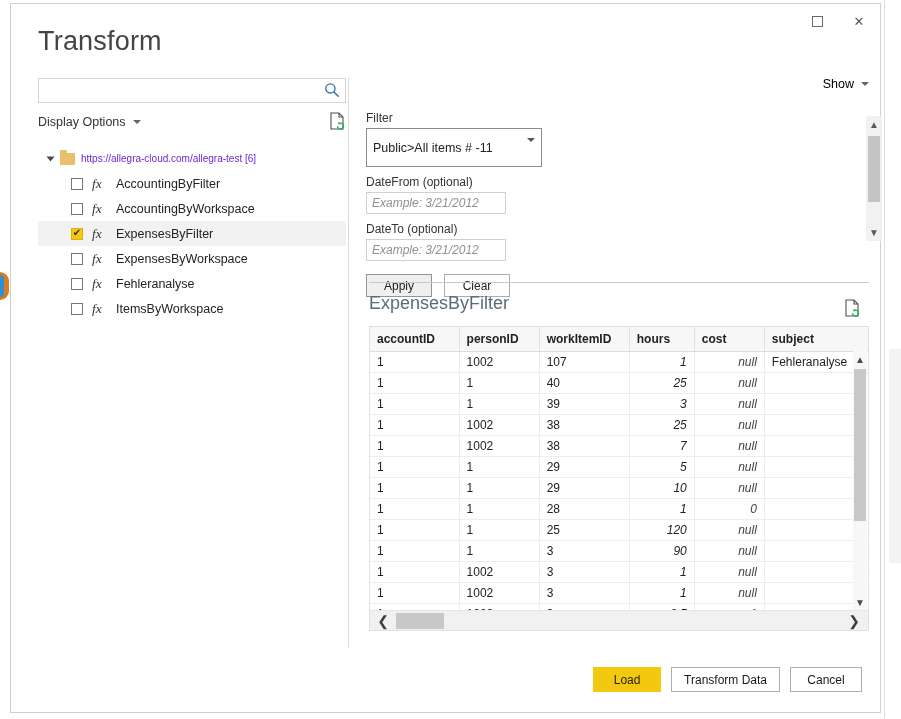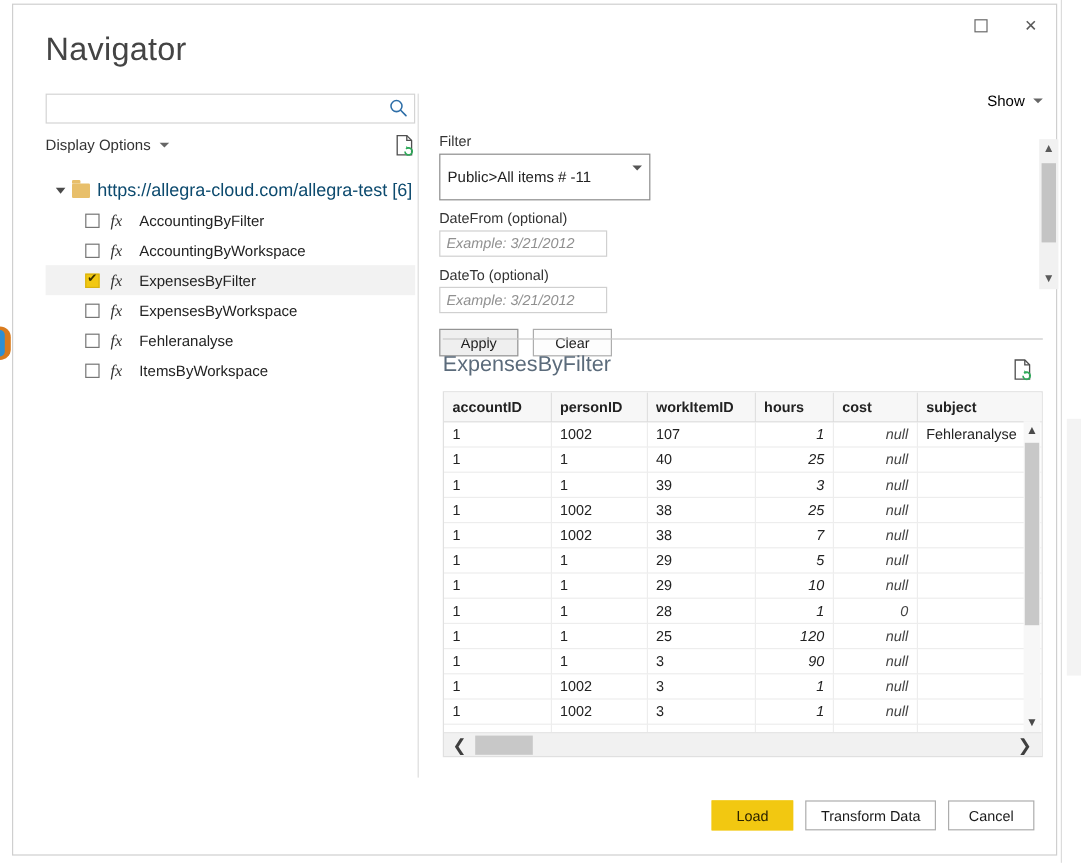--- a/index.html
+++ b/index.html
@@ -91,21 +91,21 @@
   .refresh-doc-icon {
     position: absolute; right: 1px; top: 0px;
     width: 16px; height: 18px;
   }
 
   
   #tree { margin-top: 12px; }
   .tree-root {
     display: flex; align-items: center; gap: 6px;
     height: 25px; padding-left: 10px;
-    font-size: 15px; color: #0c4a6e; cursor: default;
+    font-size: 10px; color: #6d28d9; cursor: default;
   }
   .expander {
     width: 0; height: 0;
     border-top: 4.5px solid transparent; border-bottom: 4.5px solid transparent;
     border-left: 5px solid #4a4a4a;
     transform: rotate(90deg);
     margin-right: 1px; flex: 0 0 auto;
   }
   .folder-icon {
     width: 15px; height: 12px; flex: 0 0 auto;
@@ -300,21 +300,21 @@
 
   <div id="titlebar-controls">
     <button class="winbtn">
       <span class="sq"></span>
     </button>
     <button class="winbtn">
       <span>✕</span>
     </button>
   </div>
 
-  <div id="page-title">Navigator</div>
+  <div id="page-title">Transform</div>
 
   <div id="left-pane">
 
     <div id="search-row">
       <input id="search-input" type="text" placeholder="" style="">
       <svg id="search-icon" viewBox="0 0 16 16">
         <circle cx="6.4" cy="6.4" r="4.6" fill="none" stroke="#2f6fa8" stroke-width="1.3"></circle>
         <line x1="9.9" y1="9.9" x2="14.3" y2="14.3" stroke="#2f6fa8" stroke-width="1.4" stroke-linecap="round"></line>
       </svg>
     </div>

